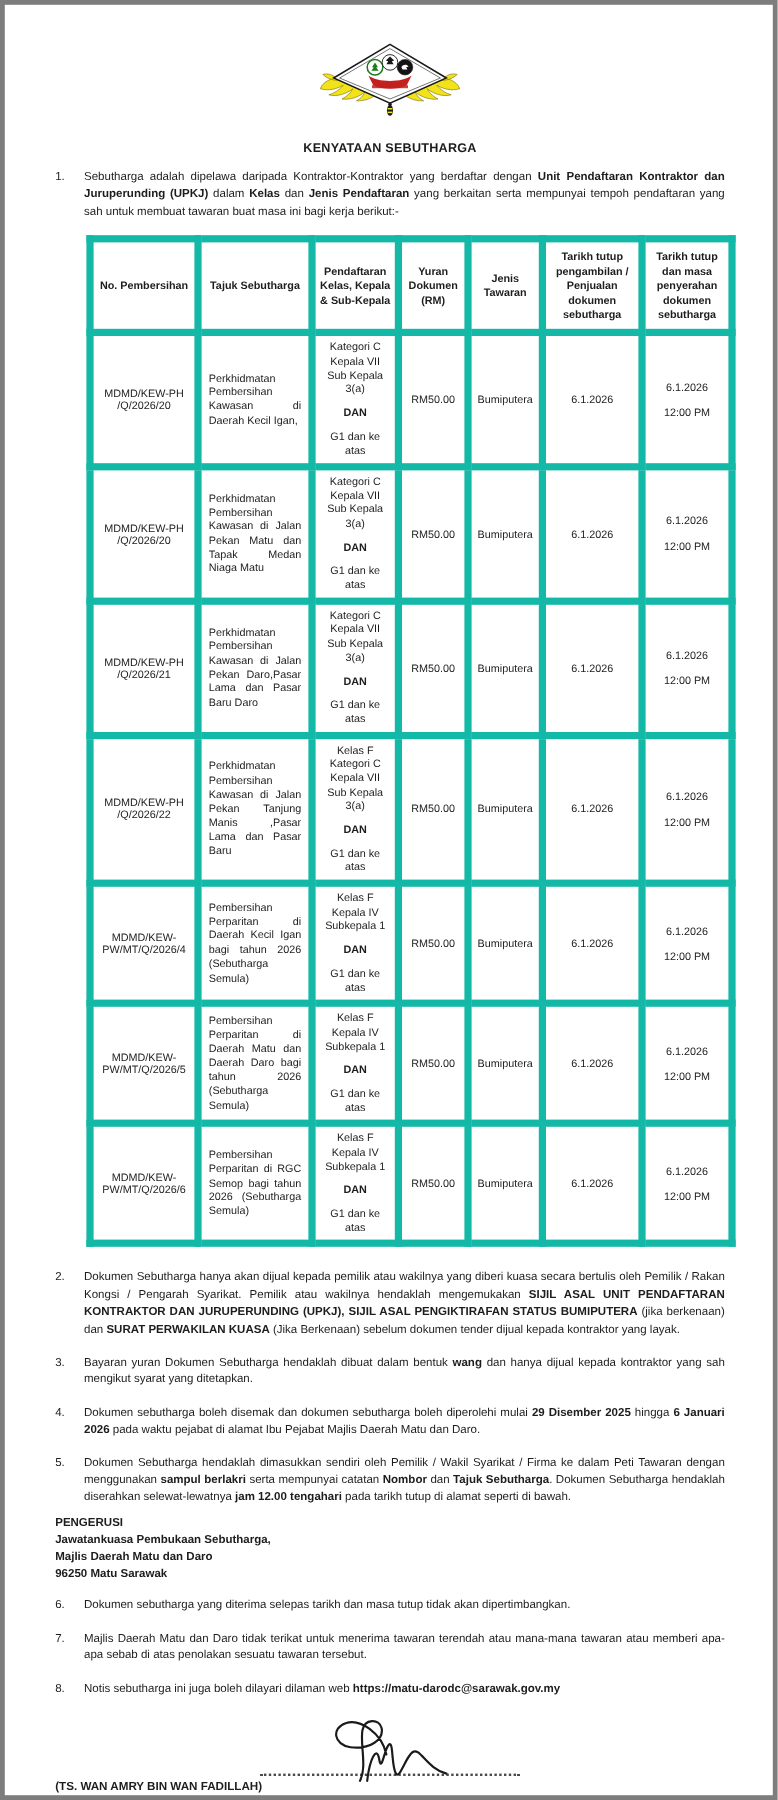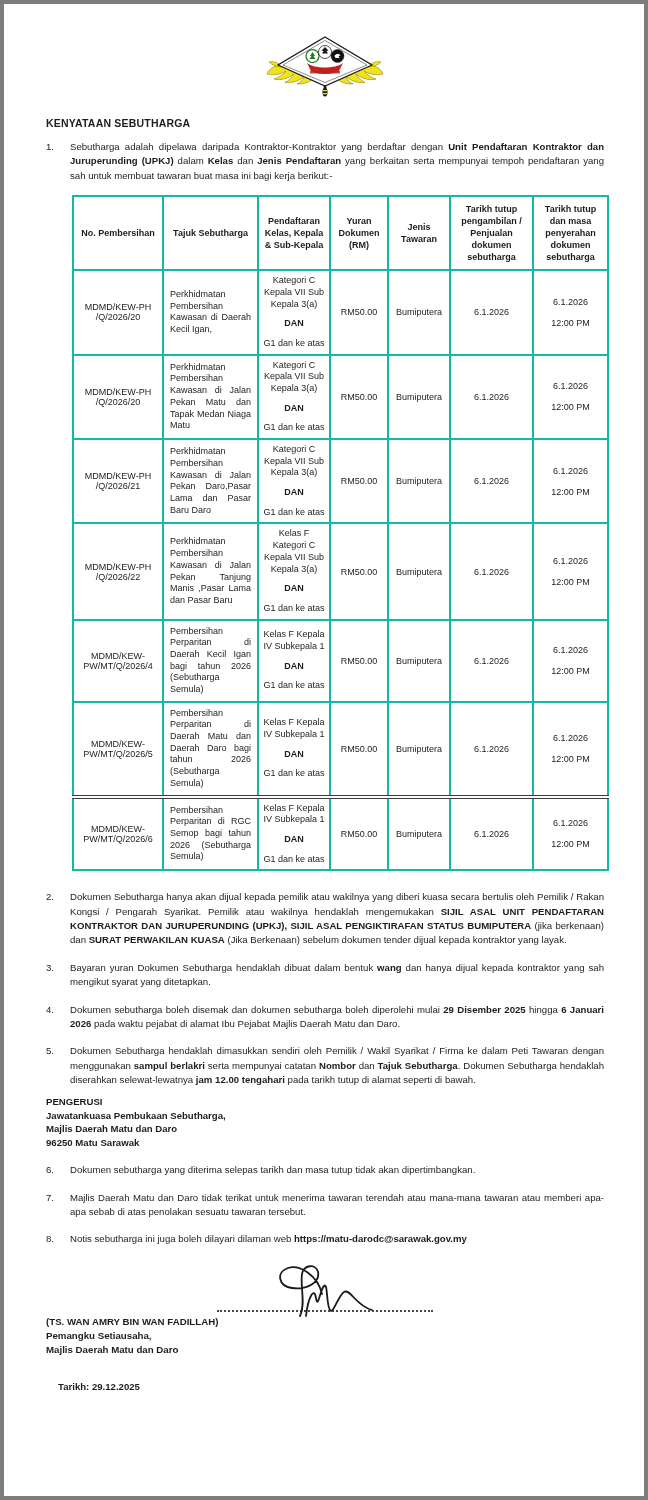--- a/index.html
+++ b/index.html
@@ -3,27 +3,27 @@
 <meta charset="utf-8">
 <style>
   html,body{margin:0;padding:0;}
   body{
     width:648px;height:1500px;box-sizing:border-box;
     background:#ffffff;border:4px solid #7d7d7d;overflow:hidden;
     font-family:"Liberation Sans", sans-serif;color:#1d1d1d;
   }
   .content{padding:24px 40px 0 42px;}
   .logo-wrap{text-align:center;margin-top:6px;}
-  .doc-title{font-weight:bold;font-size:10.5px;margin:13px 0 11px;letter-spacing:.2px;}
+  .doc-title{text-align:center;font-weight:bold;font-size:10.5px;margin:13px 0 11px;letter-spacing:.2px;}
   .numbered{display:flex;font-size:9.6px;line-height:1.5;text-align:justify;}
   .numbered .num{flex:none;width:24px;font-size:9.6px;}
   .numbered .ntext{flex:1;}
   .b{font-weight:bold;}
   table{border-collapse:collapse;width:532px;margin:12px 0 0 26px;font-size:9px;table-layout:fixed;}
-  th,td{border:2px solid #14b8a6;vertical-align:middle;text-align:center;padding:3px 4px;word-wrap:break-word;}
+  th,td{border:6px solid #14b8a6;vertical-align:middle;text-align:center;padding:3px 4px;word-wrap:break-word;}
   th{font-weight:bold;height:66px;font-size:9px;line-height:1.35;padding:3px 2px;}
   col.w-no{width:90px;}col.w-tajuk{width:95px;}col.w-kelas{width:72px;}
   col.w-yuran{width:58px;}col.w-jenis{width:62px;}col.w-t1{width:83px;}col.w-t2{width:75px;}
   td.c-tajuk{text-align:justify;padding:5px 6px;line-height:1.3;}
   td.c-kelas{line-height:1.3;padding:4px 3px;}
   .k-mid{font-weight:bold;margin:8px 0;}
   td.c-t2 .d1{margin-bottom:11px;}
   tr.pb td{border-top:4px double #3c3c3c;}
   .notes{margin-top:19px;}
   .notes .numbered{margin-bottom:13px;}

